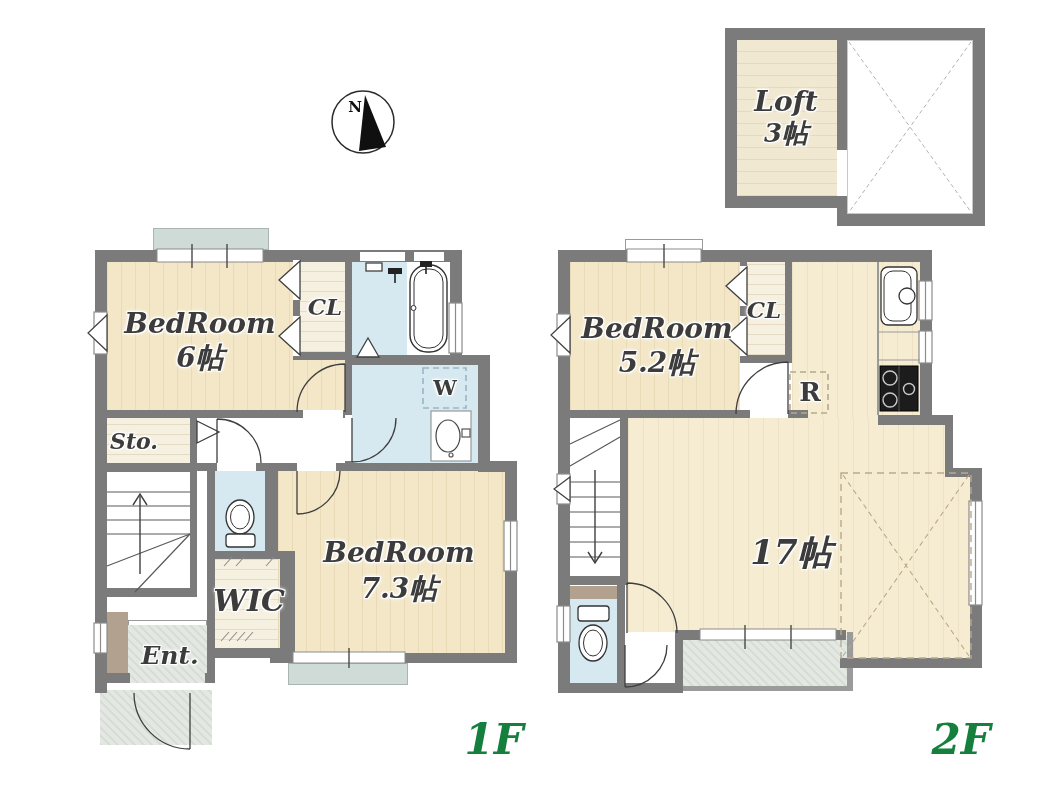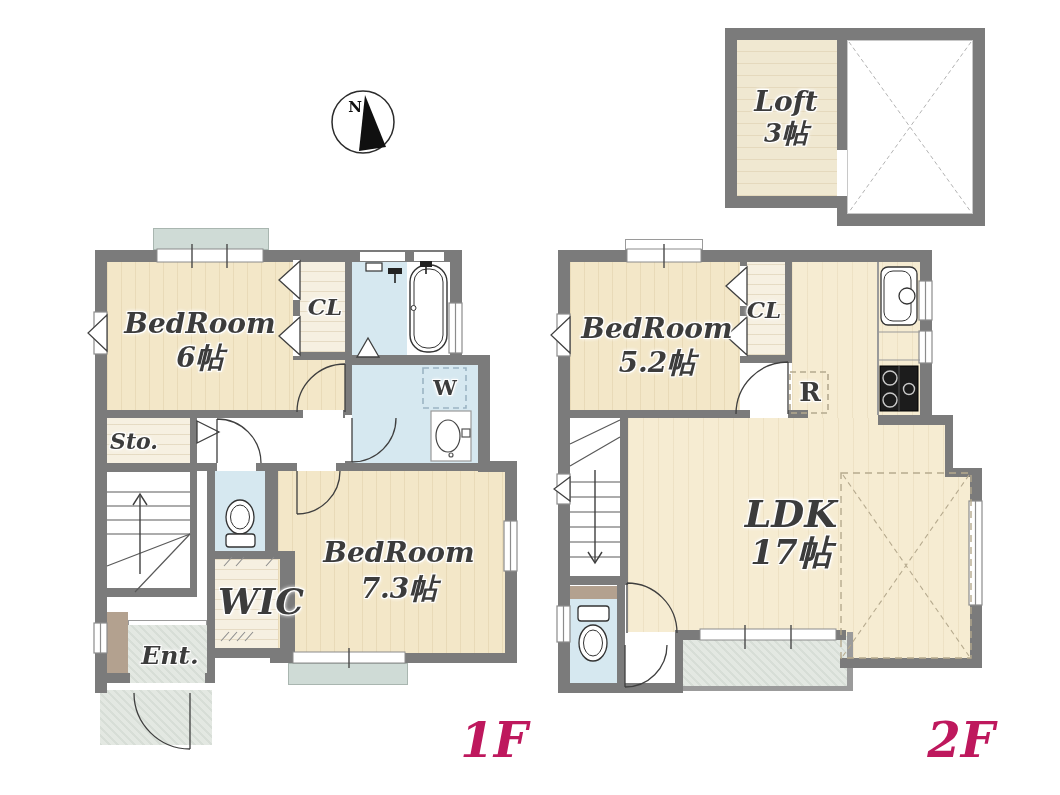--- a/index.html
+++ b/index.html
@@ -20,21 +20,21 @@
     background-image:repeating-linear-gradient(45deg, rgba(110,130,115,0.10) 0 2px, transparent 2px 6px);}
   .sill{position:absolute;background:#cfdbd6;border:1px solid #a9b6b0;box-sizing:border-box;}
   .sill-w{position:absolute;background:#ffffff;border:1px solid #9a9a9a;box-sizing:border-box;}
   .brown{position:absolute;background:#b3a18f;}
   .rail{position:absolute;background:#9b9b9b;}
   .void{position:absolute;background:#ffffff;border:1px solid #c8c8c8;box-sizing:border-box;}
   .lbl{position:absolute;transform:translate(-50%,-50%);font-style:italic;font-weight:600;
        color:#3c3c3c;white-space:nowrap;text-align:center;line-height:1;
        text-shadow:-1px -1px 0 #fff,1px -1px 0 #fff,-1px 1px 0 #fff,1px 1px 0 #fff,0 0 4px #fff,0 0 4px #fff;}
   .up{font-style:normal;}
-  .floorlbl{font-size:48px;color:#be185d;font-weight:600;}
+  .floorlbl{font-size:42px;color:#15803d;font-weight:600;}
   svg.ovl{position:absolute;left:0;top:0;pointer-events:none;}
 </style>
 </head>
 <body>
 
 <div id="plan">
 
   <div class="sill" style="left:153px;top:228px;width:116px;height:22px"></div>
   <div class="f-wood" style="left:107px;top:262px;width:186px;height:148px"></div>
   <div class="f-wood" style="left:293px;top:360px;width:52px;height:50px"></div>
@@ -283,30 +283,29 @@
     <g stroke="#b3b3b3" stroke-width="1" stroke-dasharray="4,3">
       <path d="M849,42 L971,212 M971,42 L849,212"></path>
     </g>
   </svg>
 
   <div class="lbl" style="left:200px;top:324px;font-size:28px">BedRoom</div>
   <div class="lbl" style="left:200px;top:358px;font-size:28px">6帖</div>
   <div class="lbl" style="left:325px;top:306px;font-size:23px">CL</div>
   <div class="lbl up" style="left:445px;top:387px;font-size:21px">W</div>
   <div class="lbl" style="left:134px;top:441px;font-size:22px">Sto.</div>
-  <div class="lbl" style="left:261px;top:601px;font-size:36px">WIC</div>
+  <div class="lbl" style="left:249px;top:601px;font-size:30px">WIC</div>
   <div class="lbl" style="left:170px;top:655px;font-size:25px">Ent.</div>
   <div class="lbl" style="left:399px;top:553px;font-size:28px">BedRoom</div>
   <div class="lbl" style="left:399px;top:589px;font-size:28px">7.3帖</div>
   <div class="lbl floorlbl" style="left:494px;top:740px">1F</div>
 
   <div class="lbl" style="left:657px;top:329px;font-size:28px">BedRoom</div>
   <div class="lbl" style="left:657px;top:363px;font-size:28px">5.2帖</div>
   <div class="lbl" style="left:764px;top:309px;font-size:23px">CL</div>
   <div class="lbl up" style="left:810px;top:392px;font-size:26px">R</div>
-  <div class="lbl" style="left:791px;top:514px;font-size:38px">LDK</div>
   <div class="lbl" style="left:791px;top:552px;font-size:34px">17帖</div>
   <div class="lbl floorlbl" style="left:961px;top:740px">2F</div>
 
   <div class="lbl" style="left:786px;top:102px;font-size:28px">Loft</div>
   <div class="lbl" style="left:786px;top:133px;font-size:26px">3帖</div>
 
 </div>
 
 </body></html>

